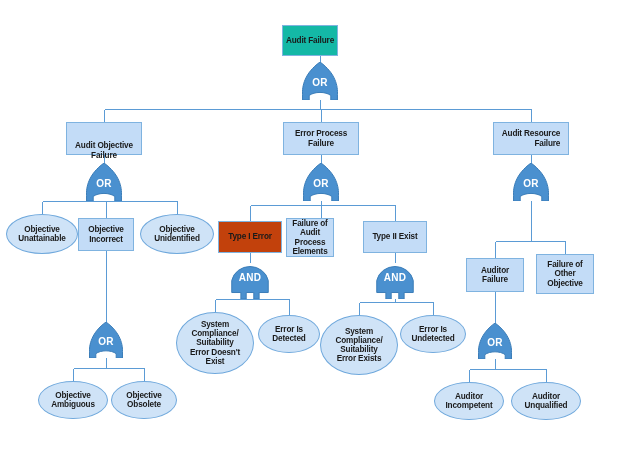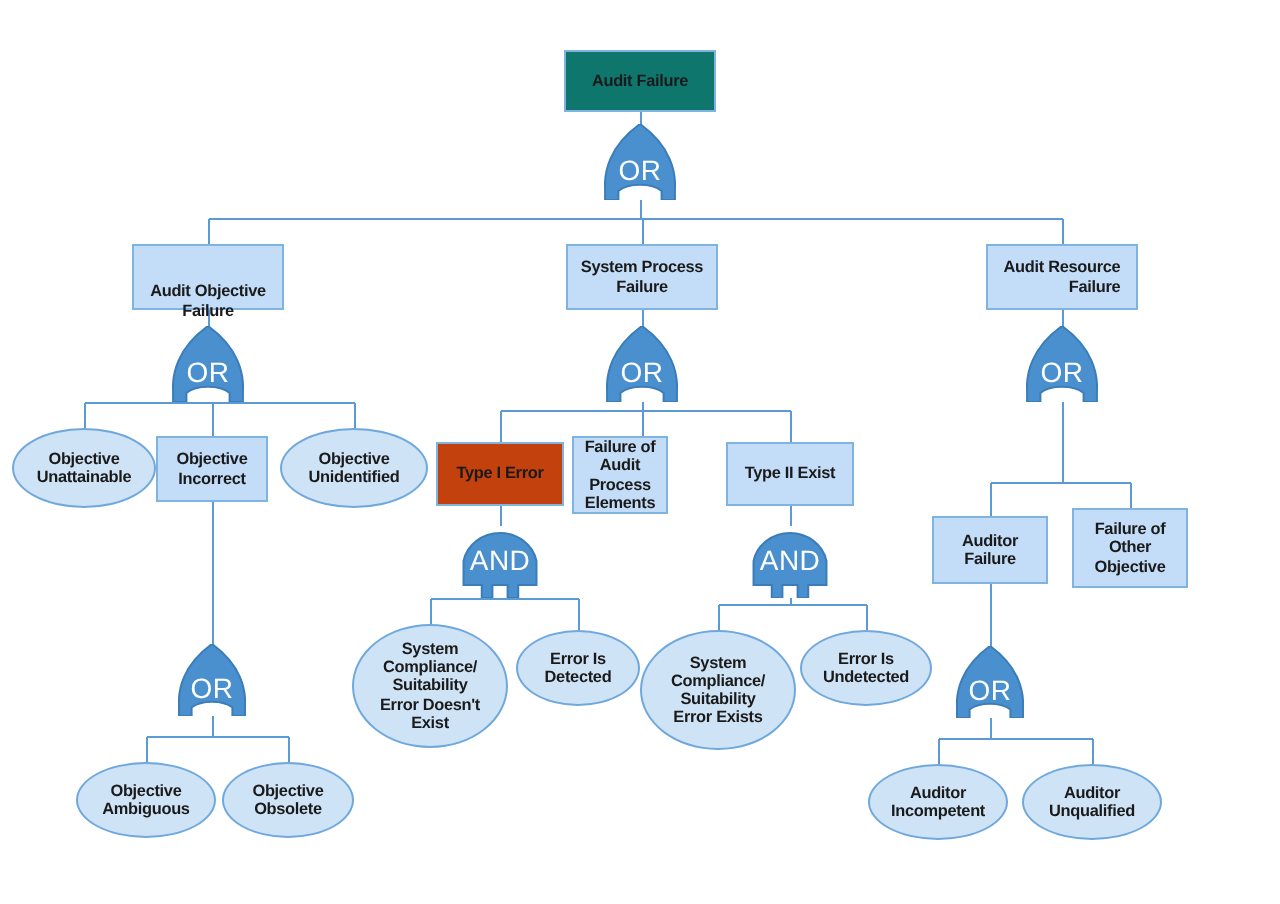--- a/index.html
+++ b/index.html
@@ -11,21 +11,21 @@
   #canvas{position:absolute;left:0;top:0;width:640px;height:452px;}
   svg.wires{position:absolute;left:0;top:0;width:640px;height:452px;pointer-events:none;}
 
   .node{position:absolute;box-sizing:border-box;display:flex;align-items:center;
         justify-content:center;text-align:center;color:#1a1a1a;line-height:1.12;
         font-size:8.2px;font-weight:700;letter-spacing:-0.15px;}
   .rect{background:#c3dcf7;border:1px solid #7fb3e0;}
   .ell{background:#cfe3f7;border:1px solid #6fa8dc;border-radius:50%;}
   .gate{position:absolute;}
   .gate .lbl{position:absolute;left:0;right:0;text-align:center;color:#ffffff;
-             font-weight:400;font-size:14px;letter-spacing:0.2px;}
+             font-weight:700;font-size:10px;letter-spacing:0.2px;}
 </style>
 </head>
 <body>
 
 <div id="canvas">
   <svg class="wires" id="wires" viewBox="0 0 640 452" xmlns="http://www.w3.org/2000/svg">
       <line x1="320.5" y1="56" x2="320.5" y2="62" stroke="#5b9bd5" stroke-width="1.4" shape-rendering="crispEdges"></line>
       <line x1="320.5" y1="100" x2="320.5" y2="109.5" stroke="#5b9bd5" stroke-width="1.4" shape-rendering="crispEdges"></line>
       <line x1="104.5" y1="109.5" x2="531.5" y2="109.5" stroke="#5b9bd5" stroke-width="1.4" shape-rendering="crispEdges"></line>
       <line x1="104.5" y1="109.5" x2="104.5" y2="122" stroke="#5b9bd5" stroke-width="1.4" shape-rendering="crispEdges"></line>
@@ -113,29 +113,29 @@
         <div class="lbl" style="top: 15.2px; color: rgb(255, 255, 255);">OR</div>
       </div>
       <div class="gate" style="left: 478px; top: 323px; width: 34px; height: 36px;">
         <svg width="34" height="36" viewBox="0 0 34 36" style="display: block;">
           <path d="M 17 0 C 31.62 10.5264, 34 22.9104, 33.49 30.96 L 33.49 36 L 27.200000000000003 36 L 27.200000000000003 31.716 C 22.44 27.864, 11.56 27.864, 6.800000000000001 31.716 L 6.800000000000001 36 L 0.51 36 L 0.51 30.96 C 0 22.9104, 2.3800000000000003 10.5264, 17 0 Z" fill="#4a90cf" stroke="#3b7db8" stroke-width="1"></path>
         </svg>
         <div class="lbl" style="top: 14.4px; color: rgb(255, 255, 255);">OR</div>
       </div>
     </div>
   <div id="nodes-layer">
-      <div class="node rect" style="left: 282px; top: 25px; width: 76px; height: 31px; background: #0f766e; border-color: rgb(127, 179, 224);">
+      <div class="node rect" style="left: 282px; top: 25px; width: 56px; height: 31px; background: #14b8a6; border-color: rgb(127, 179, 224);">
         <span style="white-space: pre-line;">Audit Failure</span>
       </div>
       <div class="node rect" style="left: 66px; top: 122px; width: 76px; height: 33px; background: rgb(195, 220, 247); border-color: rgb(127, 179, 224);">
         <span style="white-space: pre-line; margin-top: 24px;">Audit Objective
 Failure</span>
       </div>
       <div class="node rect" style="left: 283px; top: 122px; width: 76px; height: 33px; background: rgb(195, 220, 247); border-color: rgb(127, 179, 224);">
-        <span style="white-space: pre-line;">System Process
+        <span style="white-space: pre-line;">Error Process
 Failure</span>
       </div>
       <div class="node rect" style="left: 493px; top: 122px; width: 76px; height: 33px; background: rgb(195, 220, 247); border-color: rgb(127, 179, 224); text-align: right;">
         <span style="white-space: pre-line;">Audit Resource
 Failure</span>
       </div>
       <div class="node ell" style="left: 6px; top: 214px; width: 72px; height: 40px; background: rgb(207, 227, 247); border-color: rgb(111, 168, 220);">
         <span style="white-space: pre-line;">Objective
 Unattainable</span>
       </div>

